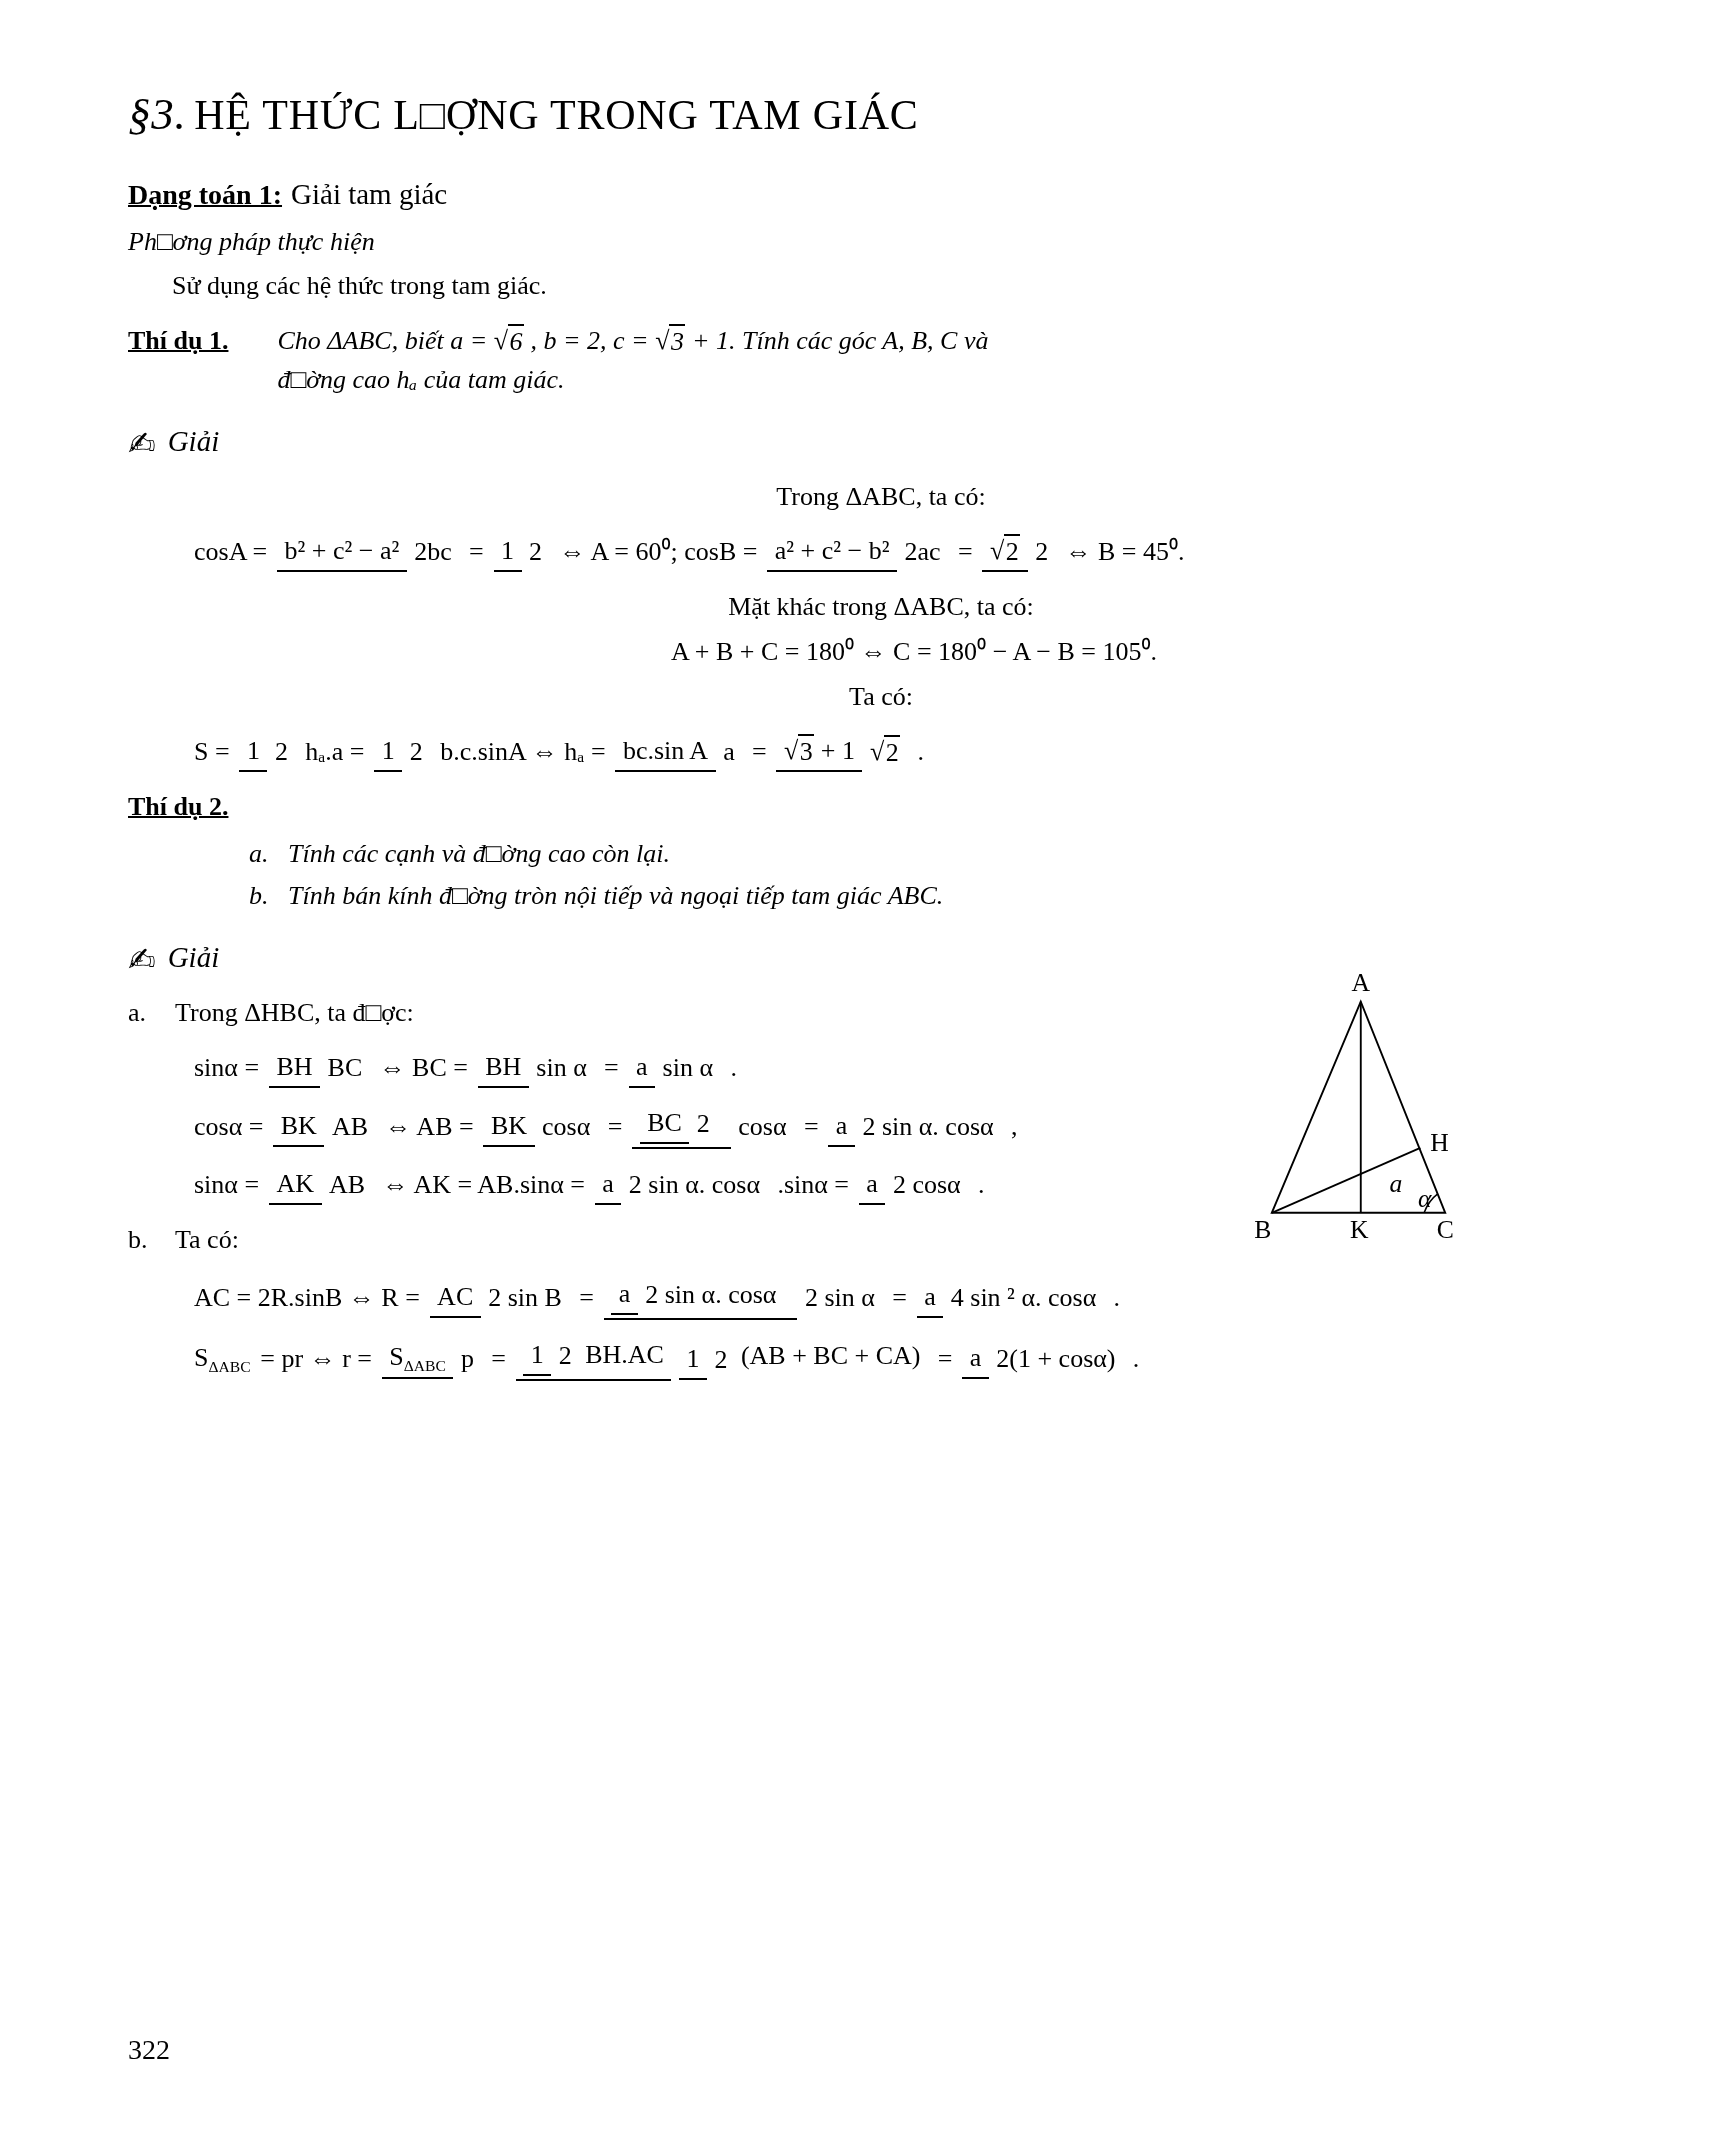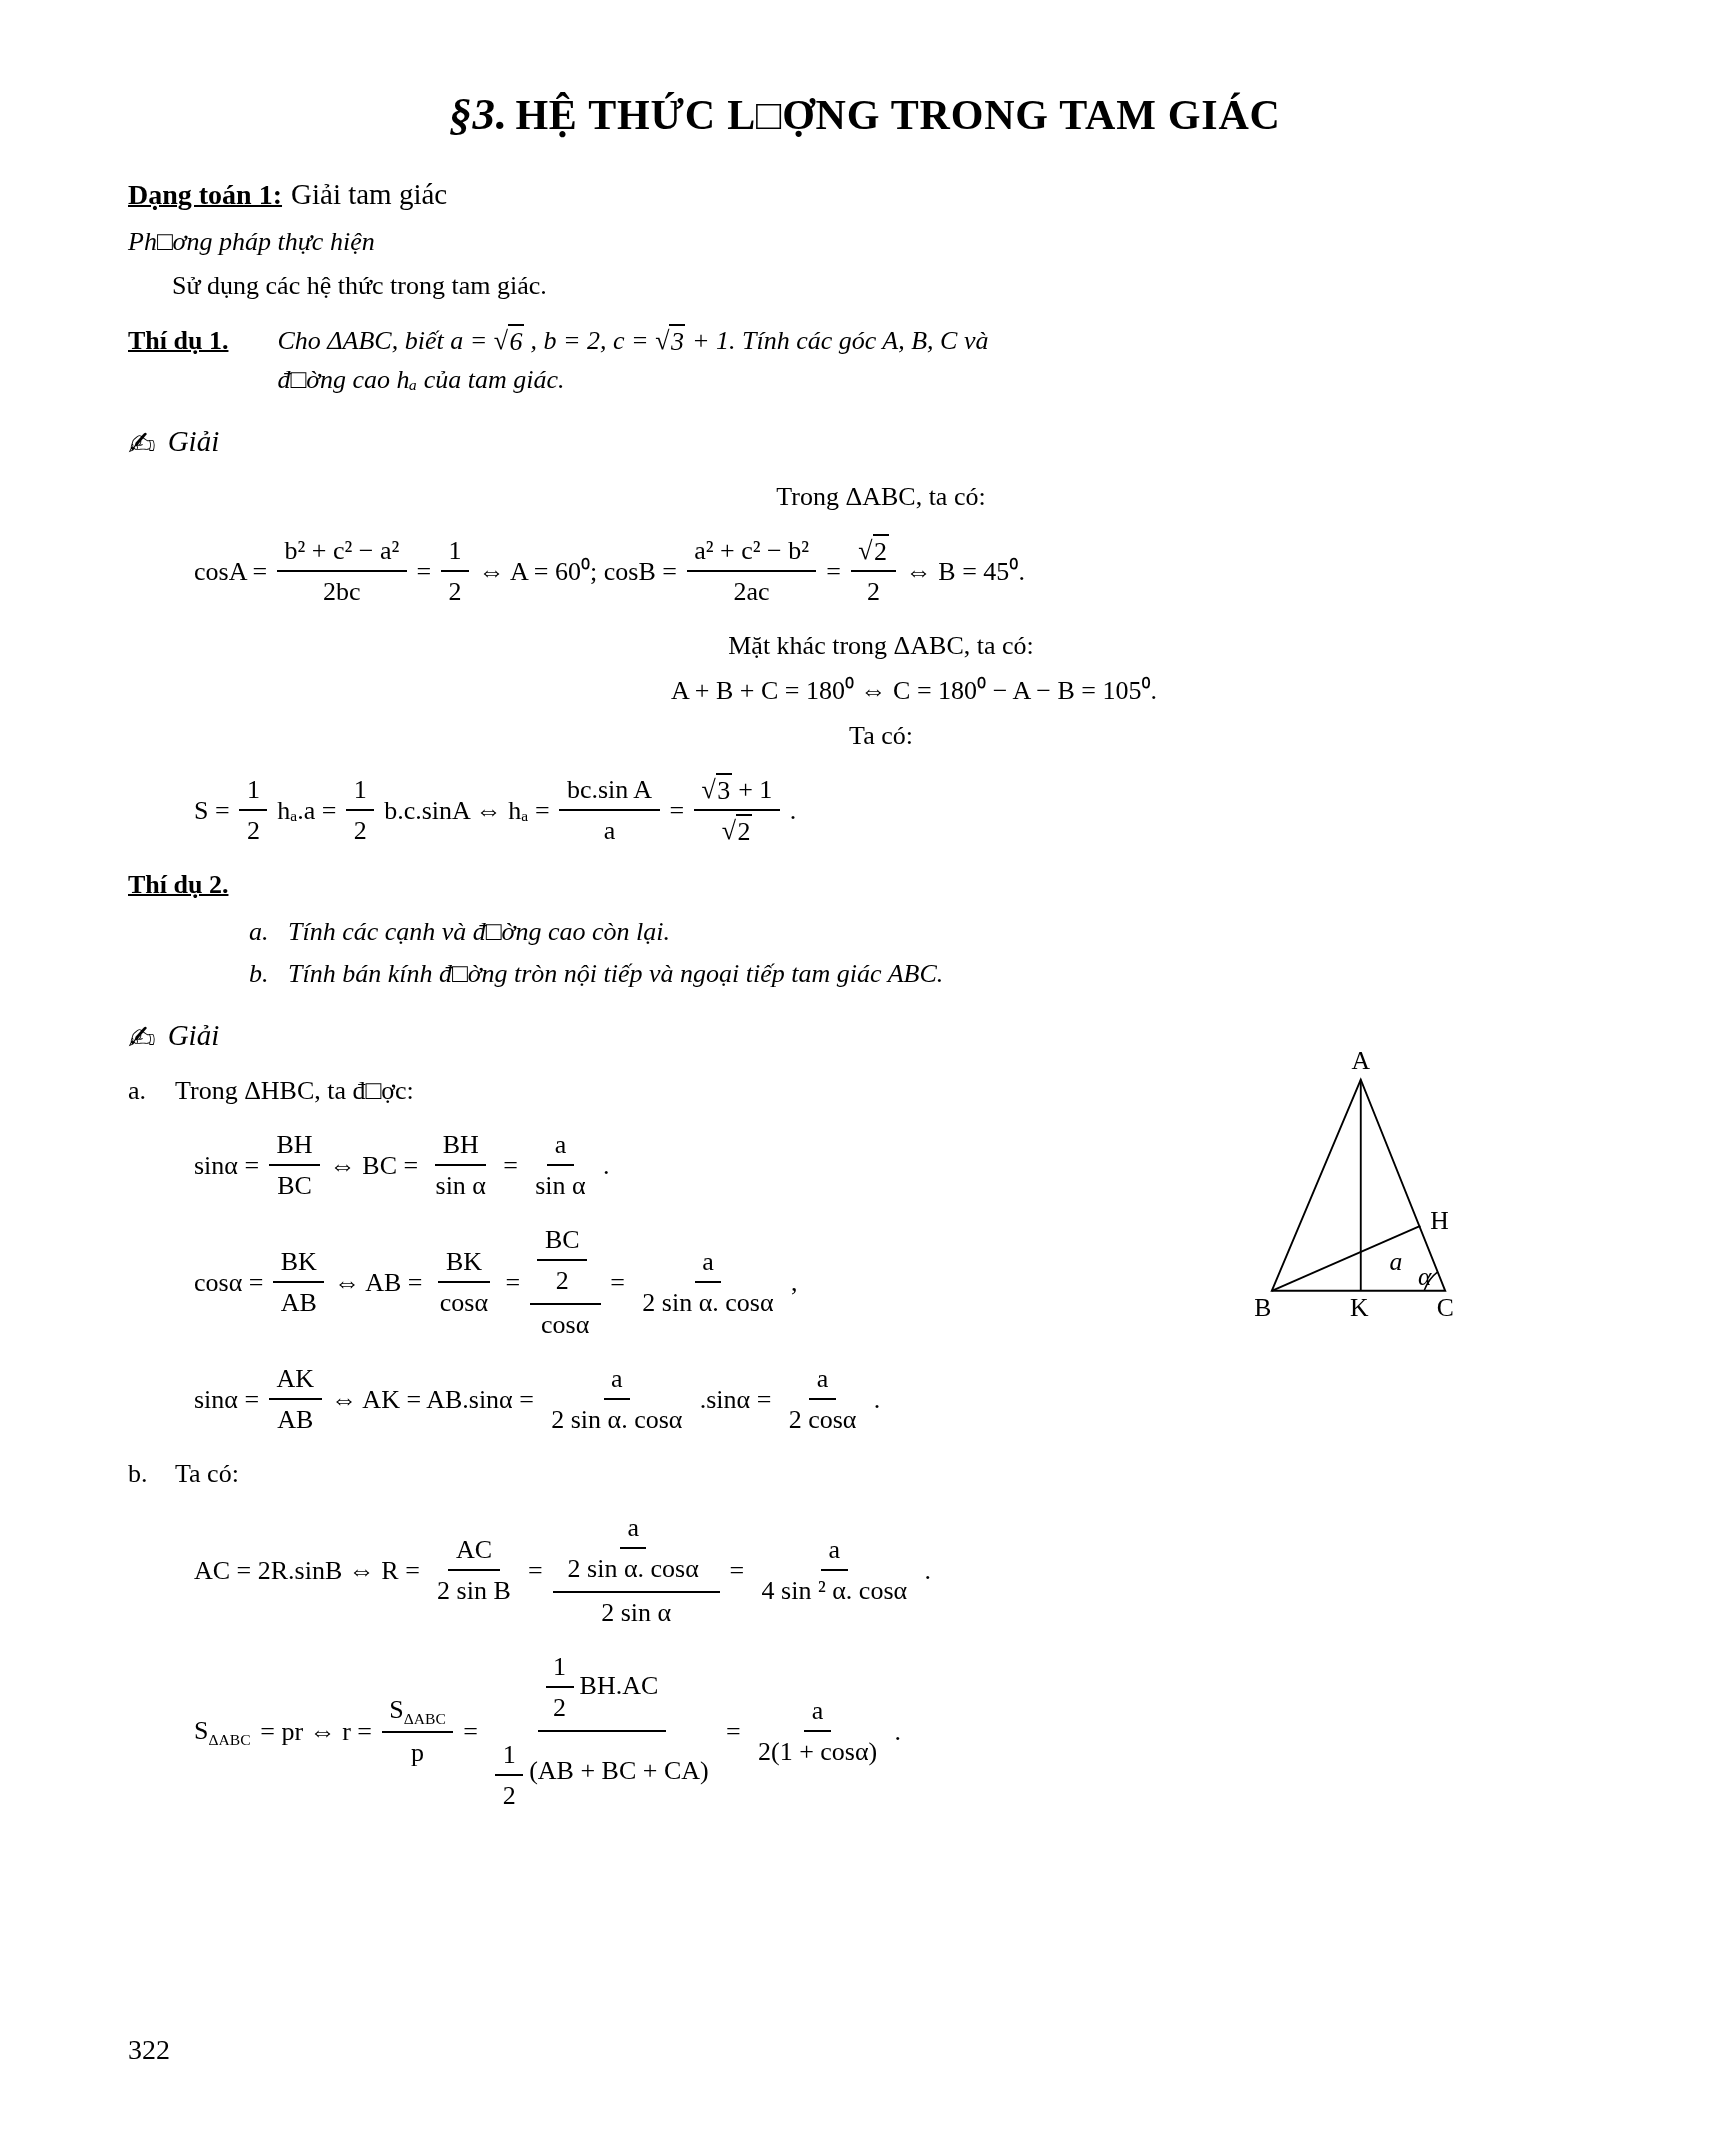--- a/index.html
+++ b/index.html
@@ -4,21 +4,21 @@
 <style>
   html,body{margin:0;padding:0;background:#ffffff;}
   body{
     width:1730px;height:2140px;overflow:hidden;
     font-family:"Liberation Serif", serif;
     color:#000;font-size:26px;line-height:1.5;
   }
   .page{position:relative;width:1730px;height:2140px;box-sizing:border-box;
         padding:89px 128px 0 128px;}
   
-  .title{ text-align:center;font-weight:bold;font-size:42px;line-height:1.15;
+  .title{ text-align:left;font-weight:normal;font-size:42px;line-height:1.15;
           margin:0 0 32px 0;letter-spacing:0.8px;}
   .title-prefix{font-style:italic;font-size:45px;margin-right:7.5px;}
   
   .h-d1{font-size:28px;margin:3px 0 6px 0;}
   .d1-label{font-weight:bold;text-decoration:underline;text-decoration-thickness:2.3px;}
   .d1-rest{font-size:29px;margin-left:9px;}
   .method{font-style:italic;margin:4.5px 0;}
   .use{margin:3px 0 16.6px 44px;}
   
   .ex-row{display:flex;margin:15px 0 7.5px 0;}
@@ -35,21 +35,21 @@
   .giai{font-style:italic;font-size:29px;}
   
   .line{margin:6px 0;text-align:center;}
   .ind1{margin-left:32px;}
   .ind2{margin-left:98px;}
   .marker-row{display:flex;margin:6px 0;}
   .marker-row .marker{width:47px;flex:0 0 auto;}
   
   .eq{display:flex;align-items:center;column-gap:9.8px;flex-wrap:wrap;
       margin:15px 0 15px 66px;}
-  .frac{display:inline-flex;flex-direction:column;align-items:center;
+  .frac{display:inline-flex;flex-direction:row;align-items:center;
         vertical-align:middle;text-align:left;}
   .frac .num{display:block;border-bottom:2.3px solid #000;padding:0 7.5px;}
   .frac .den{display:block;padding:0 7.5px;}
   .frac .num .frac{margin:0 6px 3px 0;}
   .frac .den .frac{margin:3px 6px 0 0;}
   .sqrt{white-space:nowrap;}
   .sqrt::before{content:"√";}
   .sqrt .rad{border-top:2.3px solid #000;padding:0.8px 1.5px 0 1.5px;}
   sub{font-size:0.6em;}
   .tok{white-space:nowrap;}

